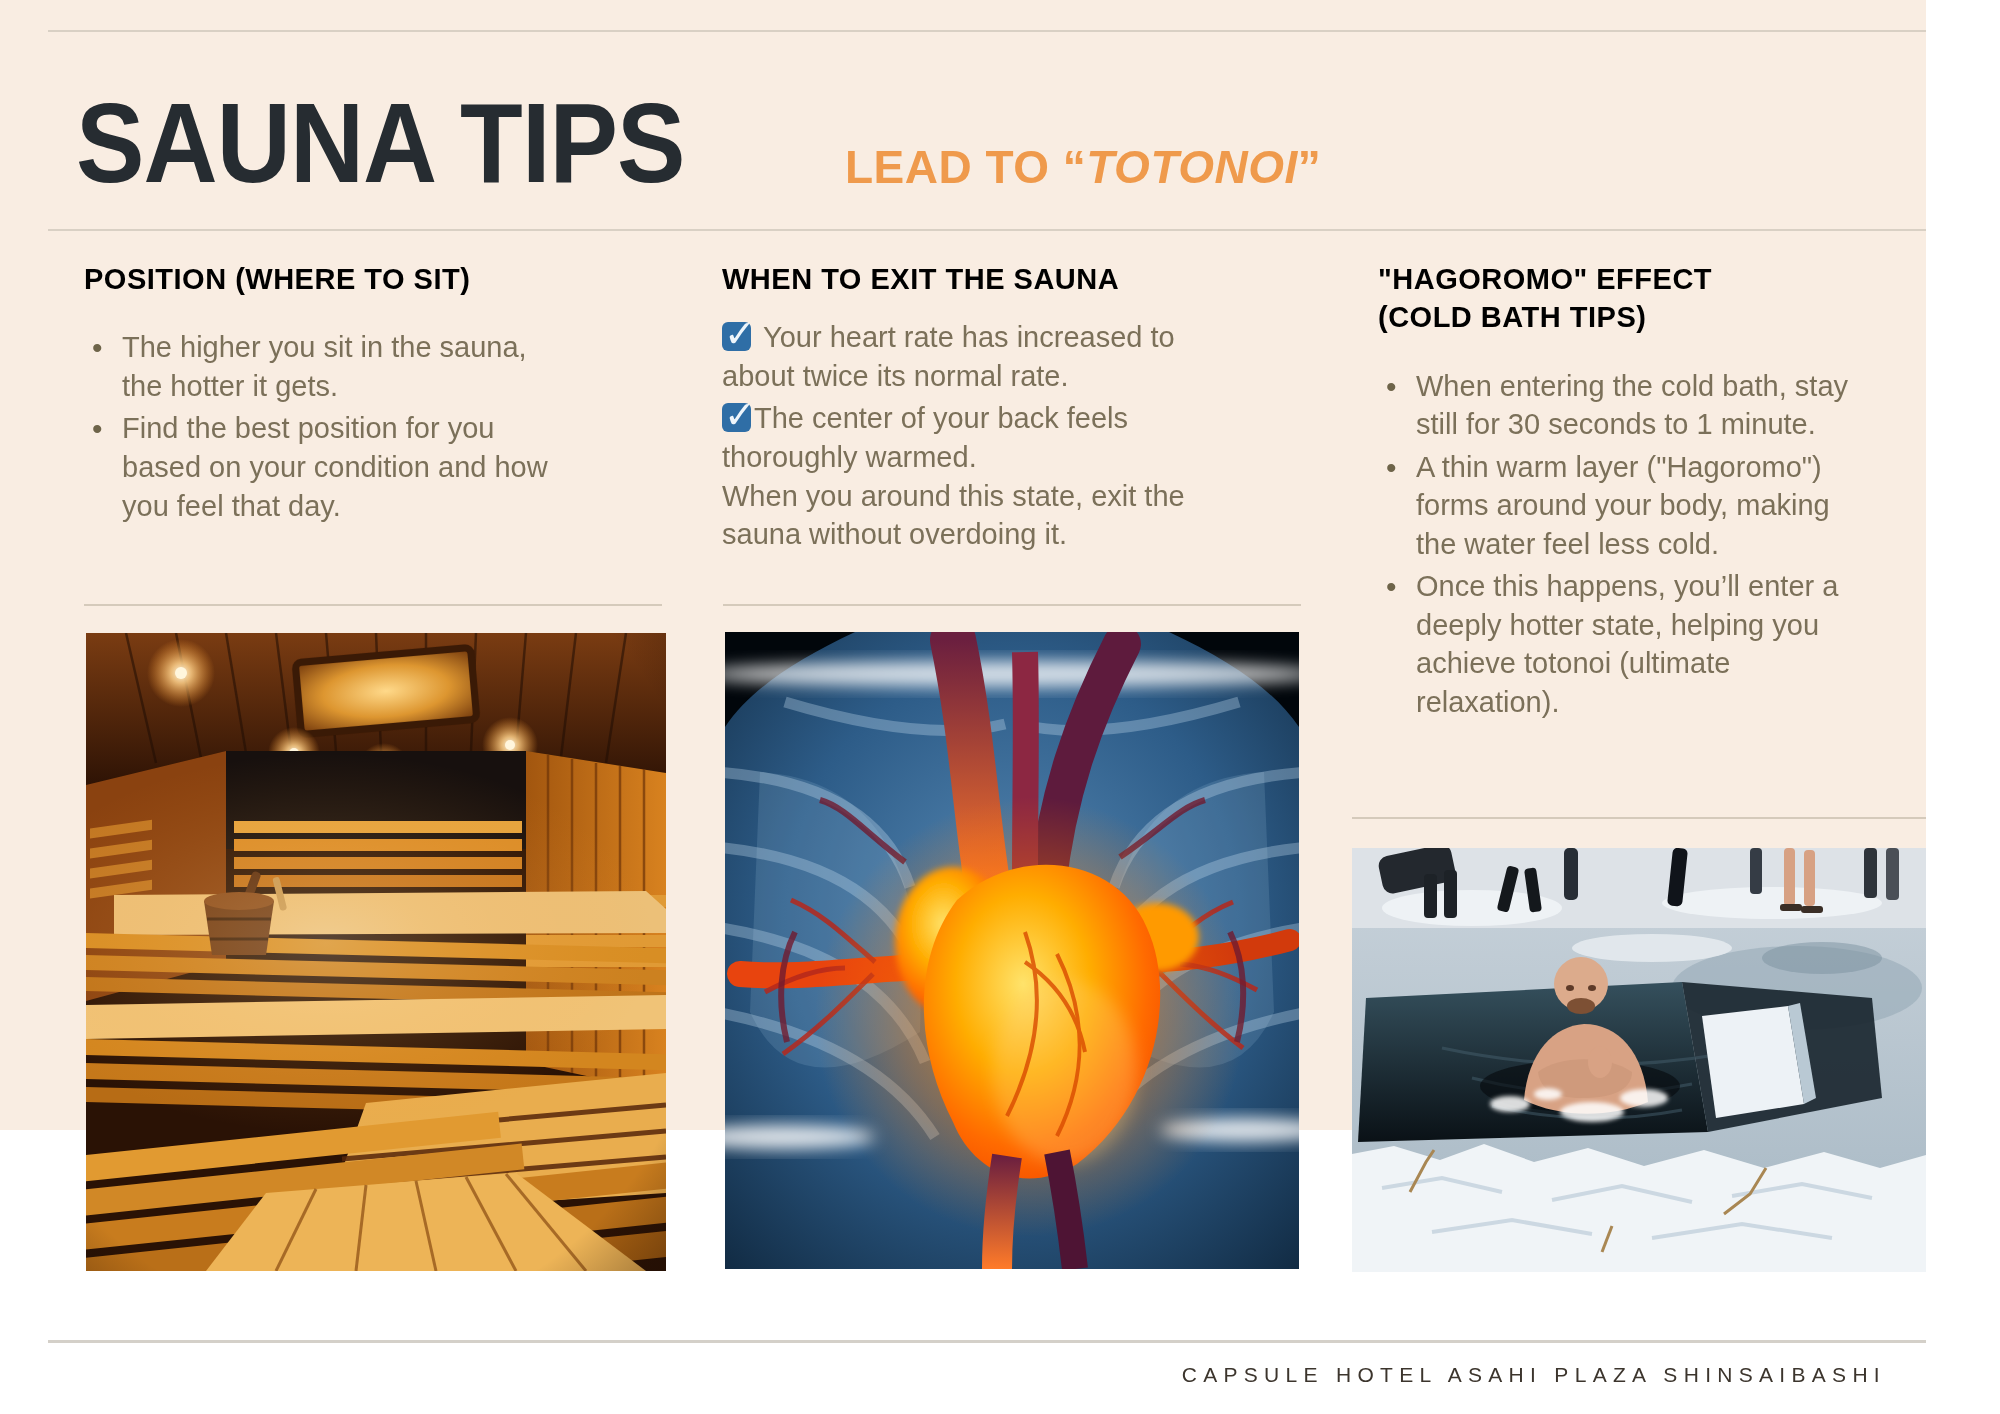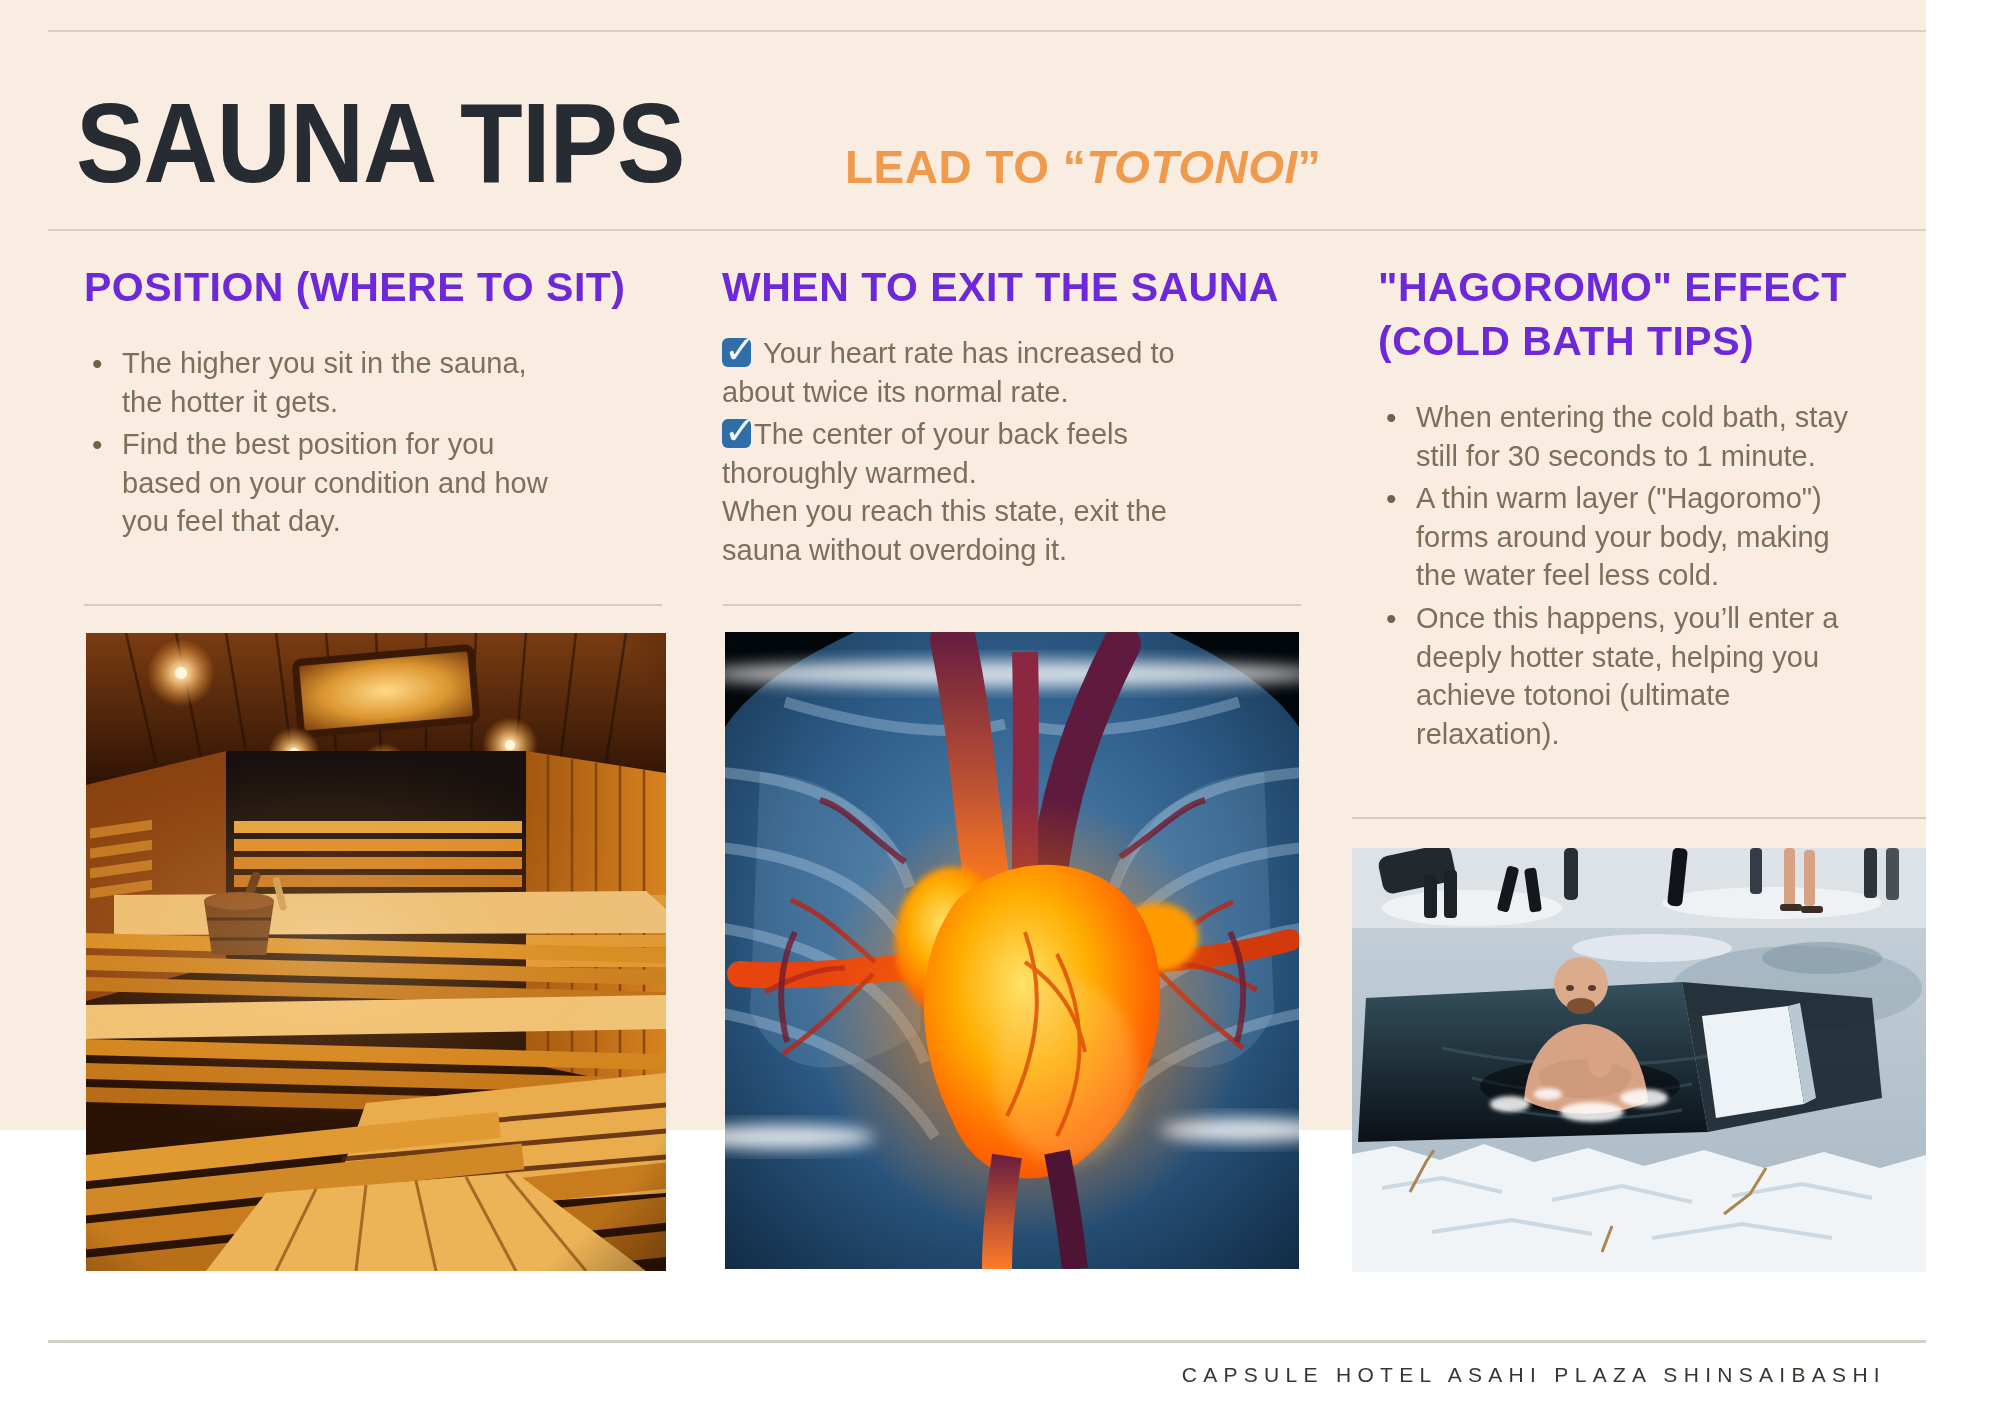--- a/index.html
+++ b/index.html
@@ -30,21 +30,21 @@
     white-space:nowrap;
   }
   .subtitle em { font-style:italic; }
 
   .col { position:absolute; top:260px; color:#7b7059; font-size:29px; line-height:1.33; }
   .col-1 { left:84px;  width:580px; }
   .col-2 { left:722px; width:590px; }
   .col-3 { left:1378px; width:575px; }
 
   .col-heading {
-    margin:0; font-size:41px; font-weight:700; color:#6d28d9;
+    margin:0; font-size:29px; font-weight:700; color:#000000;
     letter-spacing:0.5px; line-height:1.32; white-space:nowrap;
   }
   .col-heading .hline { display:block; }
 
   .line { display:block; }
   .inline-first { display:inline; }
 
   .bullets { list-style:none; margin:30px 0 0 0; padding:0 0 0 38px; }
   .bullet { position:relative; margin:0 0 4px 0; }
   .bullet::before {
@@ -102,21 +102,21 @@
         <span class="line">you feel that day.</span>
       </li>
     </ul>
   </section>
 
   <section class="col col-2">
     <h2 class="col-heading">WHEN TO EXIT THE SAUNA</h2>
     <p class="check-item first"><span class="checkbox"></span><span class="line inline-first">Your heart rate has increased to</span><span class="line">about twice its normal rate.</span></p>
     <p class="check-item tight"><span class="checkbox"></span><span class="line inline-first">The center of your back feels</span><span class="line">thoroughly warmed.</span></p>
     <p class="note">
-        <span class="line">When you reach this state, exit the</span>
+        <span class="line">When you around this state, exit the</span>
         <span class="line">sauna without overdoing it.</span>
       </p>
   </section>
 
   <section class="col col-3">
     <h2 class="col-heading">
       <span class="hline">"HAGOROMO" EFFECT</span>
       <span class="hline">(COLD BATH TIPS)</span>
     </h2>
     <ul class="bullets">

